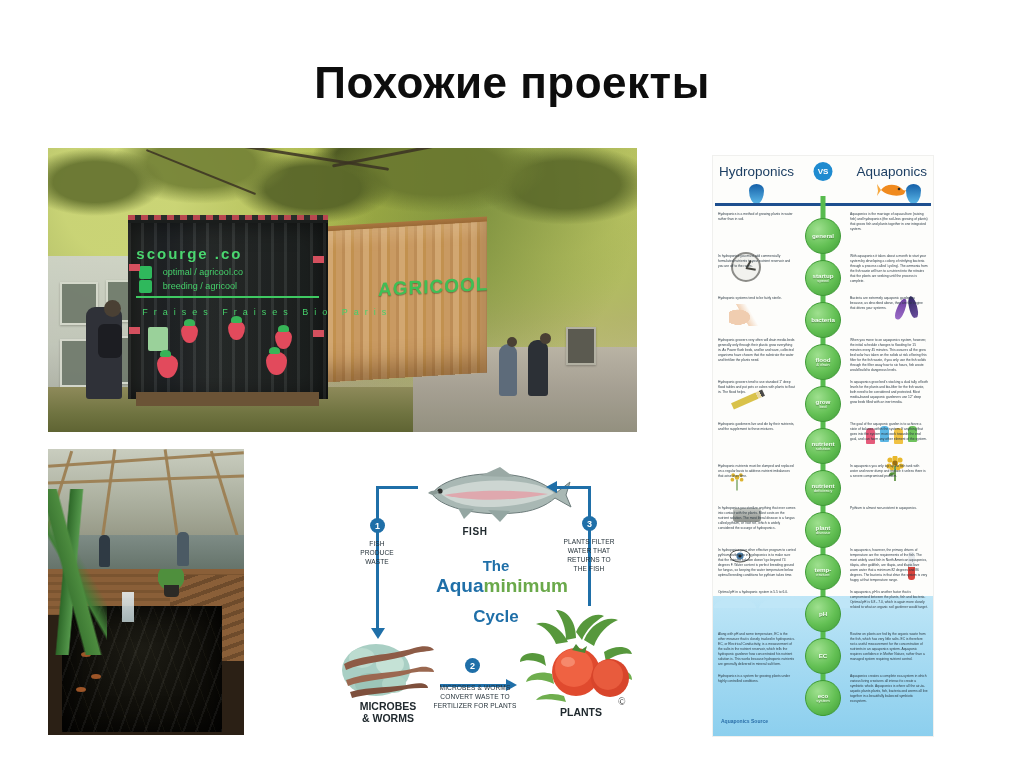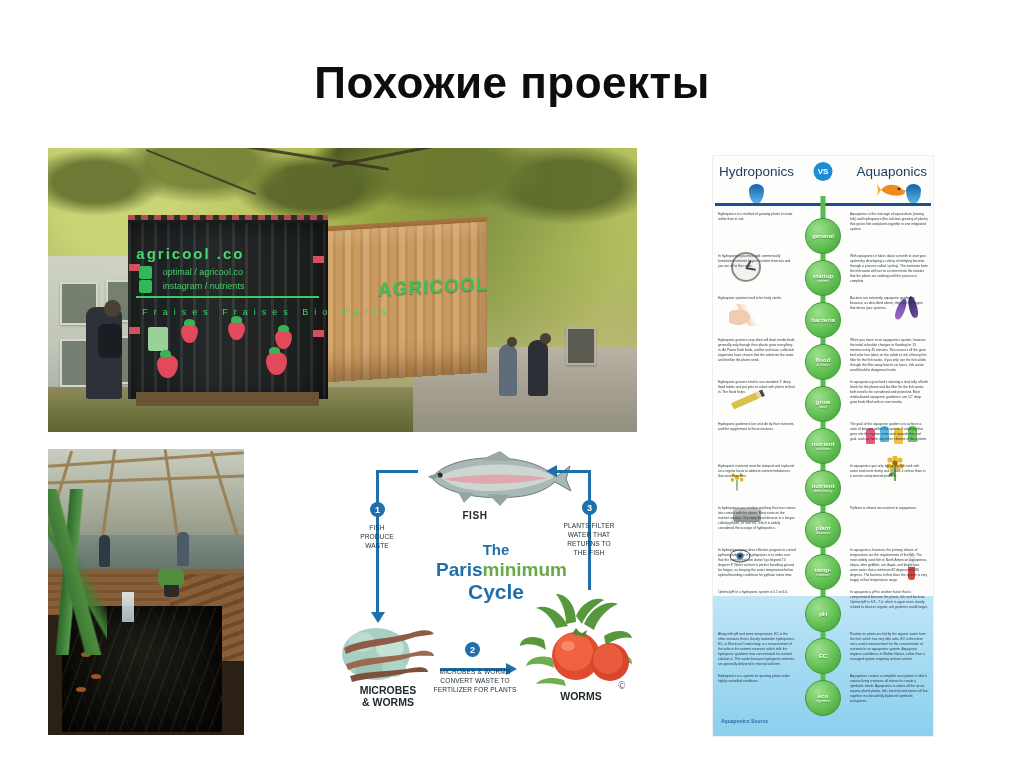--- a/index.html
+++ b/index.html
@@ -210,35 +210,35 @@
   .gh-potplant::after {
     content: ""; position: absolute; left: 6px; bottom: 0; width: 15px; height: 12px;
     background: #2b2a26; border-radius: 0 0 4px 4px;
   }
   .gh-koi { position: absolute; width: 10px; height: 5px; background: #c0662e; border-radius: 50%; opacity: .8; }
 
   
   #aquaponics-cycle {
     position: absolute;
     left: 332px;
-    top: 444px;
+    top: 460px;
     width: 312px;
     height: 270px;
   }
   .ac-title {
     position: absolute; left: 104px; top: 98px; width: 120px;
     text-align: center;
     font-family: "Liberation Sans", sans-serif;
     font-weight: bold;
     line-height: 1.12;
   }
   .ac-title .l1 { font-size: 15px; color: #1f6fa8; display: block; }
   .ac-title .l2 { font-size: 19px; color: #1f6fa8; display: block; }
   .ac-title .l2 .g { color: #6aa94a; }
-  .ac-title .l3 { font-size: 21px; color: #1f6fa8; display: block; }
+  .ac-title .l3 { font-size: 17px; color: #1f6fa8; display: block; margin-top: 11px; }
 
   .ac-label {
     position: absolute;
     font-family: "Liberation Sans", sans-serif;
     font-weight: bold;
     color: #20292e;
     text-align: center;
   }
   .ac-note {
     position: absolute;
@@ -418,27 +418,27 @@
 
   <div class="cf-fence-top"></div>
   <div class="cf-fence"></div>
   <div class="cf-agricool-text">AGRICOOL</div>
 
   <div class="cf-box-topstrip"></div>
   <div class="cf-box">
     <div class="cf-box-ribs"></div>
   </div>
 
-  <div class="cf-logo-text">agricool .co</div>
+  <div class="cf-logo-text">scourge .co</div>
 
   <div class="cf-greenbox" style="left:15.5%;top:41.5%;"></div>
   <div class="cf-handwrite" style="left:19.5%;top:42%;">optimal / agricool.co</div>
 
   <div class="cf-greenbox" style="left:15.5%;top:46.5%;"></div>
-  <div class="cf-handwrite" style="left:19.5%;top:47%;">instagram / nutrients</div>
+  <div class="cf-handwrite" style="left:19.5%;top:47%;">breeding / agricool</div>
 
   <div class="cf-greenline"></div>
 
   <div class="cf-handwrite" style="left:16%;top:56%;letter-spacing:6px;">Fraises  Fraises   Bio   Paris</div>
 
   <div class="cf-redtag" style="left:13.8%;top:41%;"></div>
   <div class="cf-redtag" style="left:45%;top:38%;"></div>
   <div class="cf-redtag" style="left:13.8%;top:63%;"></div>
   <div class="cf-redtag" style="left:45%;top:64%;"></div>
 
@@ -500,21 +500,21 @@
     <path d="M74 48 L86 60 L96 49 Z" fill="#94a6a2"></path>
     <path d="M44 46 L50 57 L60 47 Z" fill="#94a6a2"></path>
     <path d="M66 14 L86 5 L100 15 Z" fill="#9aa9a5"></path>
     <circle cx="26" cy="29" r="2.6" fill="#2a2a28"></circle>
     <path d="M14 31 C18 28, 22 28, 25 30 C22 33, 18 34, 14 31 Z" fill="#8b9a96"></path>
   </svg>
   <div class="ac-label" style="left:108px;top:66px;width:70px;font-size:10px;letter-spacing:.6px;">FISH</div>
 
   <div class="ac-title">
     <span class="l1">The</span>
-    <span class="l2"><span>Paris</span><span class="g">minimum</span></span>
+    <span class="l2"><span>Aqua</span><span class="g">minimum</span></span>
     <span class="l3">Cycle</span>
   </div>
 
   <svg class="ac-worms" viewBox="0 0 104 74">
     <ellipse cx="40" cy="40" rx="34" ry="26" fill="#a9cfc4"></ellipse>
     <ellipse cx="26" cy="28" rx="13" ry="10" fill="#bcdcd0"></ellipse>
     <ellipse cx="54" cy="34" rx="14" ry="11" fill="#c5e2d6"></ellipse>
     <ellipse cx="34" cy="54" rx="15" ry="11" fill="#9cc5b8"></ellipse>
     <ellipse cx="58" cy="54" rx="12" ry="9" fill="#b0d4c6"></ellipse>
     <path d="M8 34 C26 24, 52 26, 78 18 C88 15, 96 16, 98 20 C92 22, 84 21, 76 24 C52 32, 28 32, 10 40 Z" fill="#8d5b46"></path>
@@ -538,21 +538,21 @@
       <path d="M96 66 C106 60, 114 64, 114 72 C106 68, 98 70, 92 74 Z"></path>
       <path d="M46 88 C36 84, 22 86, 18 92 C30 90, 40 92, 48 94 Z"></path>
     </g>
     <circle cx="58" cy="64" r="24" fill="#e04a2e"></circle>
     <circle cx="56" cy="60" r="19" fill="#ef6242"></circle>
     <ellipse cx="50" cy="54" rx="7" ry="5" fill="#f79477" opacity=".8"></ellipse>
     <circle cx="92" cy="70" r="19" fill="#d8452b"></circle>
     <circle cx="90" cy="67" r="15" fill="#e85b3d"></circle>
     <path d="M54 42 l4 -6 l5 6 l6 -4 l-2 7 Z" fill="#4d8a35"></path>
   </svg>
-  <div class="ac-label" style="left:214px;top:246px;width:70px;font-size:10.5px;">WORMS</div>
+  <div class="ac-label" style="left:214px;top:246px;width:70px;font-size:10.5px;">PLANTS</div>
 
   <div class="ac-copyright">©</div>
 
   <div class="ac-arrow" style="left:44px;top:26px;width:42px;height:3px;"></div>
   <div class="ac-arrow" style="left:44px;top:26px;width:3px;height:144px;"></div>
   <div class="ac-arrowhead" style="left:39px;top:168px;border-left:7px solid transparent;border-right:7px solid transparent;border-top:11px solid #1f6fa8;"></div>
 
   <div class="ac-badge" style="left:38px;top:58px;">1</div>
   <div class="ac-note" style="left:14px;top:80px;width:62px;white-space:pre-line;">FISH
 PRODUCE

